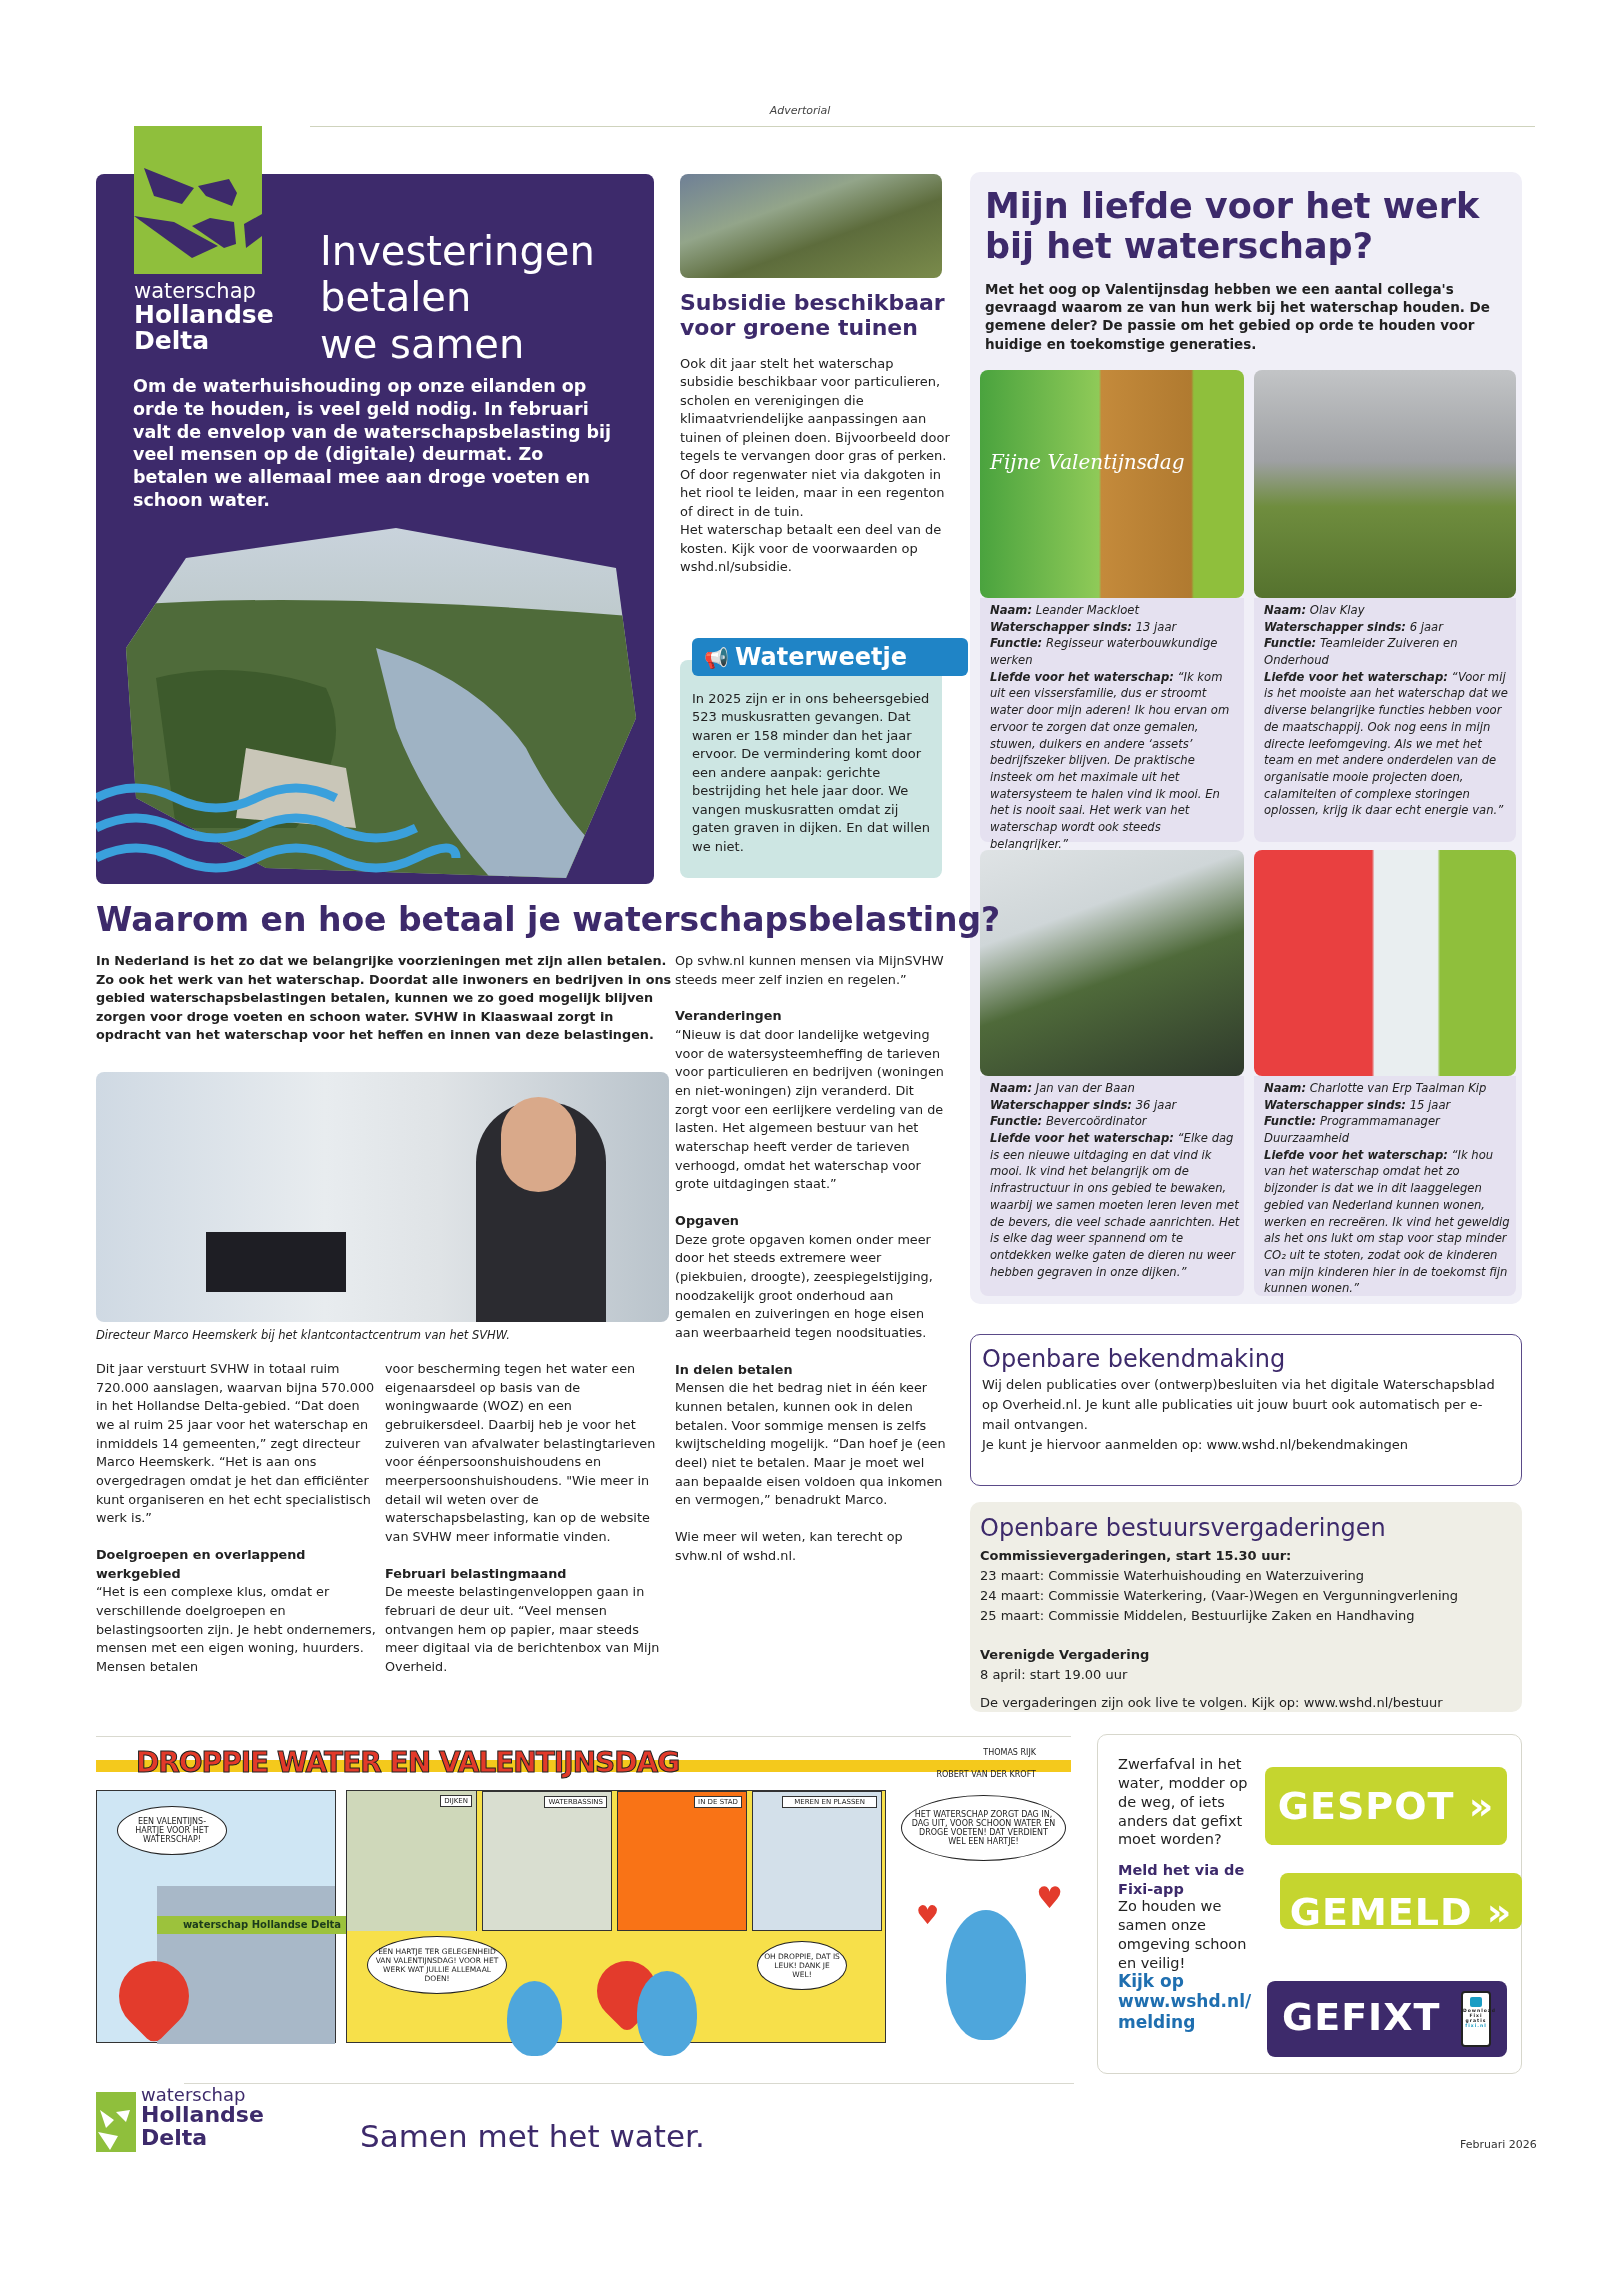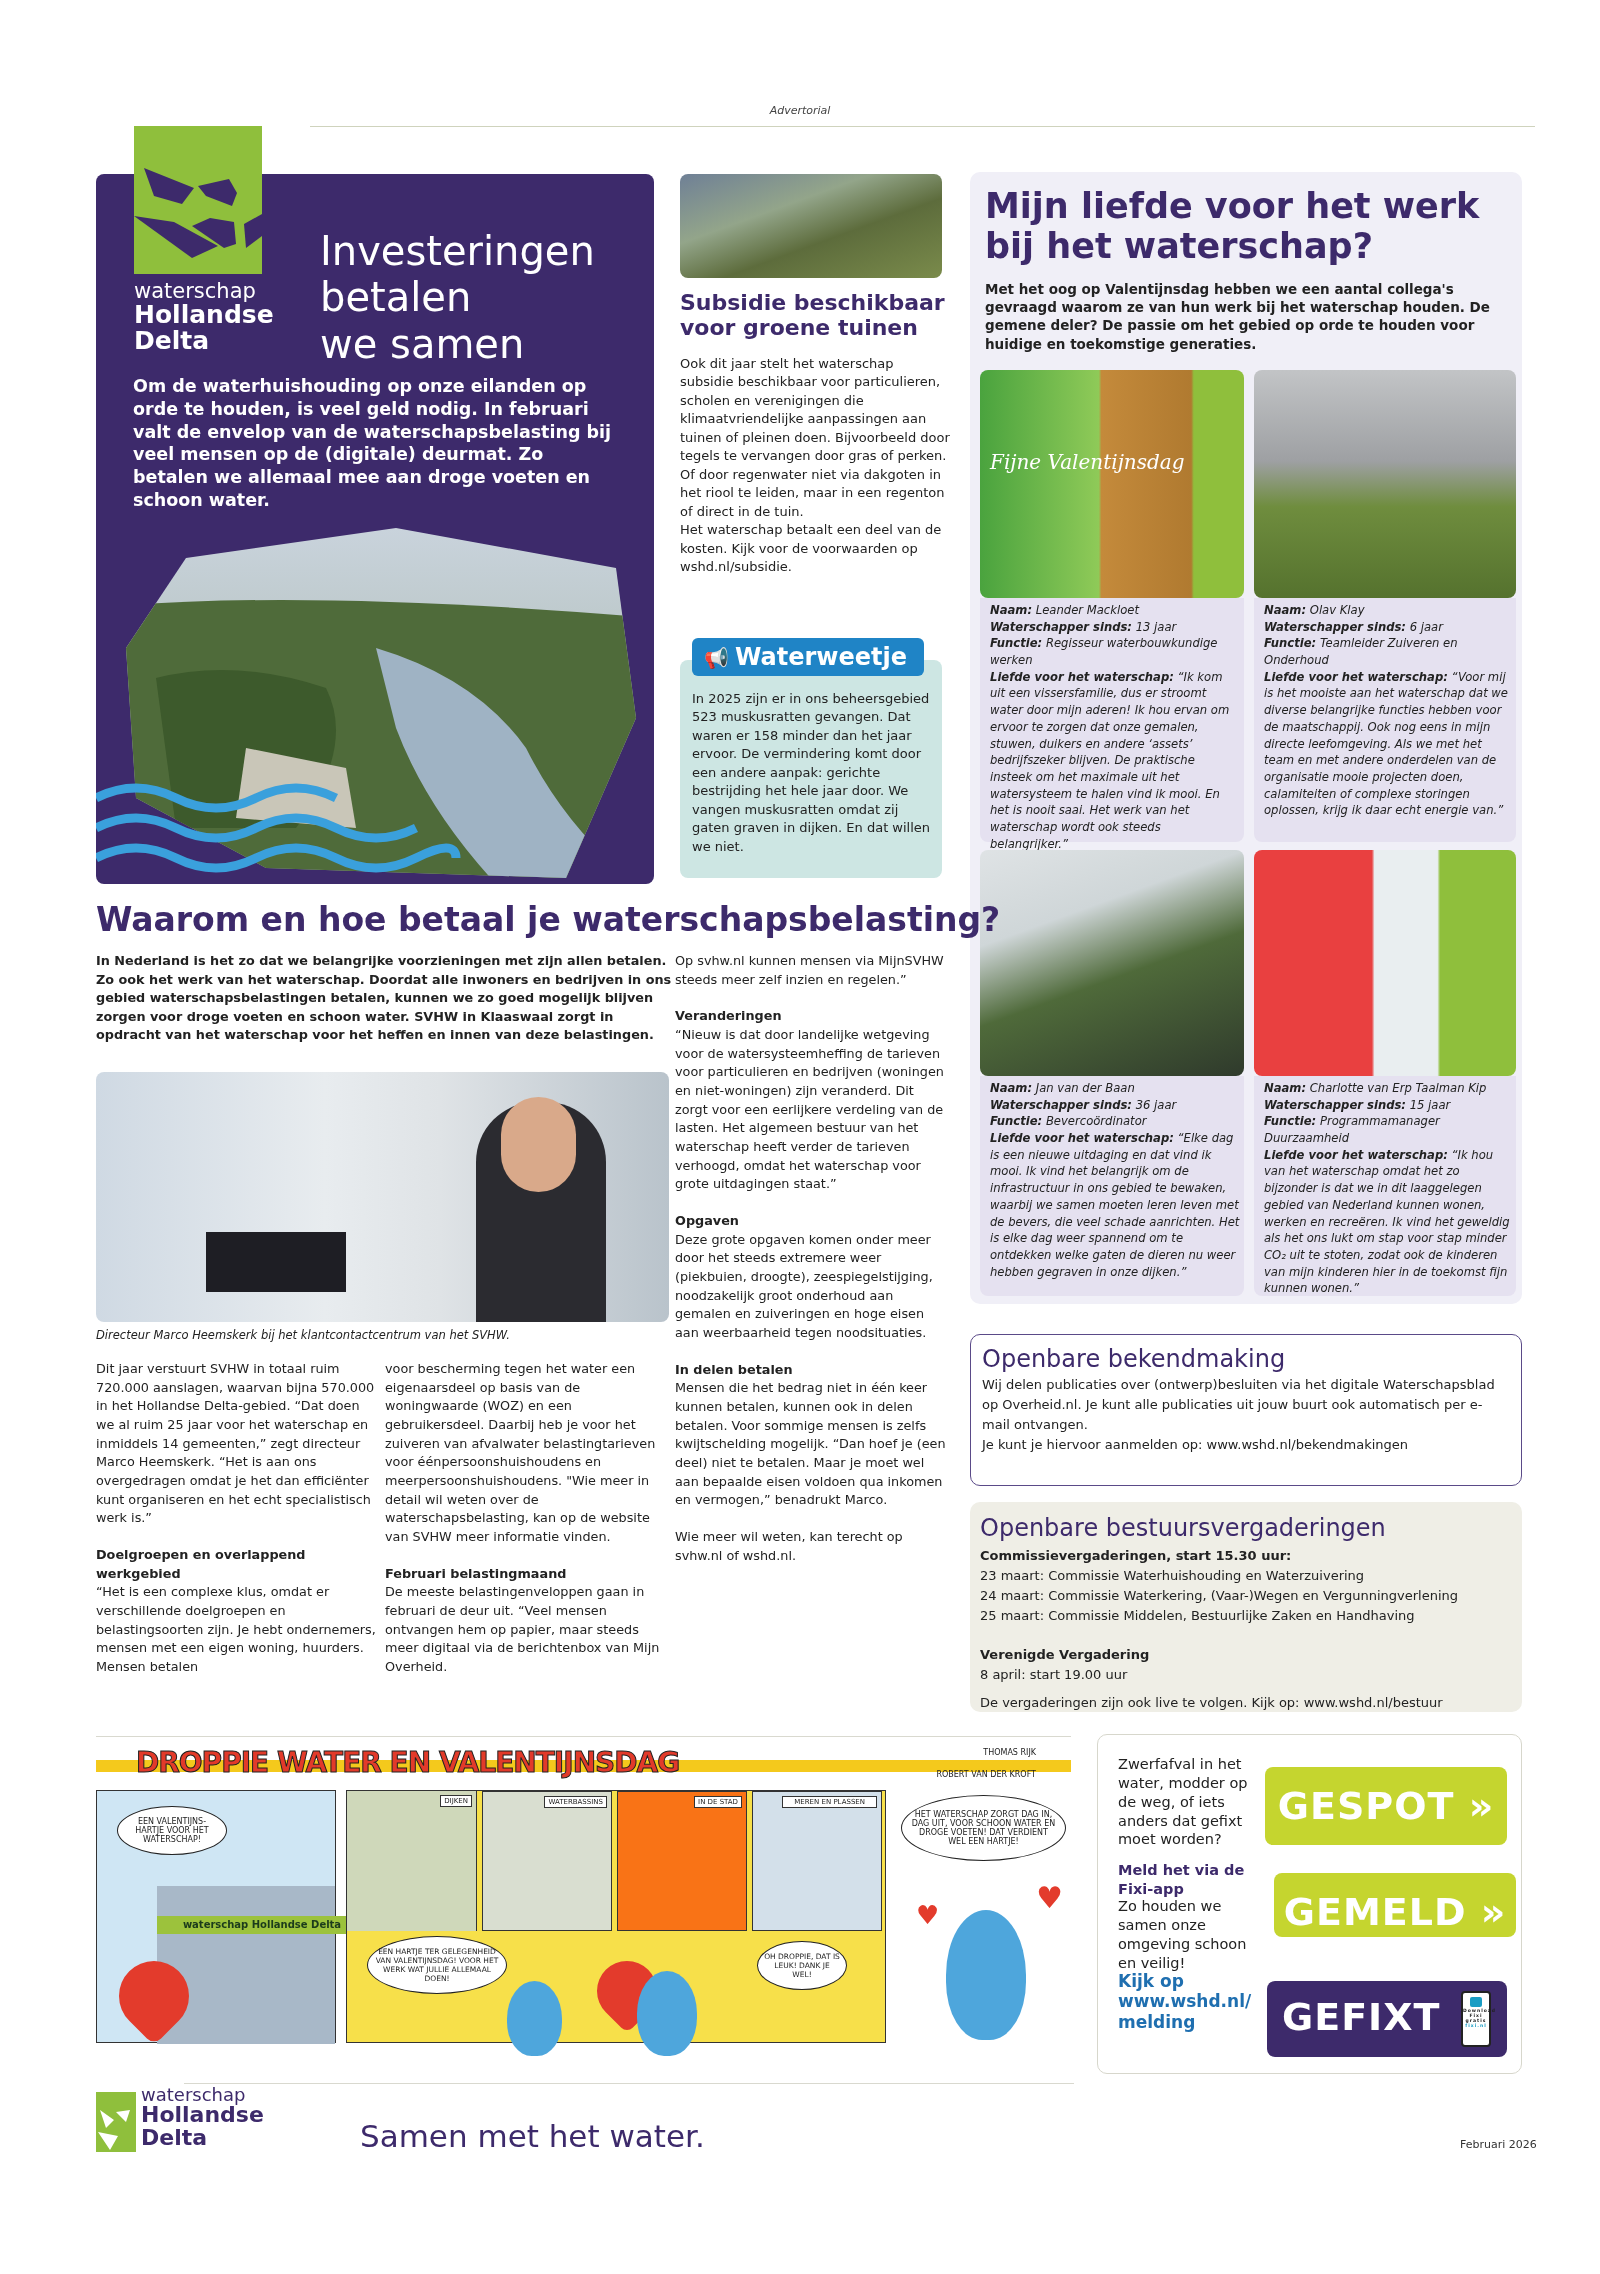--- a/index.html
+++ b/index.html
@@ -15,21 +15,21 @@
 .logo-text .b{font-size:25px;font-weight:bold}
 .hero-title{left:320px;top:228px;color:#fff;font-size:40px;line-height:1.16;font-weight:normal}
 .hero-intro{left:133px;top:375px;width:480px;color:#fff;font-size:17.5px;font-weight:bold;line-height:1.3}
 .hero-photo{left:96px;top:528px;width:558px;height:356px}
 
 .garden{left:680px;top:174px;width:262px;height:104px;border-radius:8px;background:linear-gradient(160deg,#6f8096 0%,#93a58a 35%,#5d6c3c 60%,#7a8b4b 100%)}
 .h2{font-family:"DejaVu Sans",sans-serif;font-weight:bold;color:#3d2a6b}
 .subsidie-title{left:680px;top:290px;width:270px;font-size:22px;line-height:1.15}
 .subsidie-body{left:680px;top:355px;width:270px;font-size:13px;line-height:1.42}
 .ww-box{left:680px;top:660px;width:262px;height:218px;background:#cde6e3;border-radius:8px}
-.ww-badge{left:692px;top:638px;width:232px;height:38px;background:#1f84c6;border-radius:6px;color:#fff;font-weight:bold;font-size:24px;line-height:38px;padding-left:12px}
+.ww-badge{left:692px;top:638px;width:276px;height:38px;background:#1f84c6;border-radius:6px;color:#fff;font-weight:bold;font-size:24px;line-height:38px;padding-left:12px}
 .ww-body{left:692px;top:690px;width:246px;font-size:13px;line-height:1.42}
 
 .liefde{left:970px;top:172px;width:552px;height:1132px;background:#f0eff7;border-radius:10px}
 .liefde-title{left:985px;top:186px;width:530px;font-size:35px;line-height:1.15;font-weight:bold;color:#3d2a6b}
 .liefde-intro{left:985px;top:280px;width:530px;font-size:13.5px;font-weight:bold;line-height:1.35}
 .photo{border-radius:8px}
 .card{background:#e5e1f0;border-radius:0 0 8px 8px}
 .card-text{font-size:11.6px;font-style:italic;line-height:1.44}
 .card-text b{font-style:italic}
 
@@ -248,21 +248,21 @@
   <div style="position:absolute;left:940px;top:140px;color:#e33b2c;font-size:30px">♥</div>
 </div>
 <div class="abs comic-bottom-rule"></div>
 
 <div class="abs fixi">
   <div class="abs fixi-text" style="left:20px;top:20px;width:130px">Zwerfafval in het water, modder op de weg, of iets anders dat gefixt moet worden?</div>
   <div class="abs fixi-text" style="left:20px;top:126px;width:130px;font-weight:bold;color:#3d2a6b">Meld het via de Fixi-app</div>
   <div class="abs fixi-text" style="left:20px;top:162px;width:130px">Zo houden we samen onze omgeving schoon en veilig!</div>
   <div class="abs" style="left:20px;top:236px;width:140px;font-size:17px;font-weight:bold;color:#1f6fb0;line-height:1.2">Kijk op www.wshd.nl/ melding</div>
   <div class="abs btn-green" style="left:167px;top:32px;width:242px;height:78px;line-height:78px">GESPOT »</div>
-  <div class="abs btn-green" style="left:176px;top:138px;width:242px;height:64px;line-height:78px">GEMELD »</div>
+  <div class="abs btn-green" style="left:182px;top:138px;width:242px;height:56px;line-height:78px">GEMELD »</div>
   <div class="abs btn-purple" style="left:169px;top:246px;width:240px;height:76px">
     <span style="position:absolute;left:15px;top:14px">GEFIXT</span>
     <div style="position:absolute;left:194px;top:10px;width:30px;height:56px;background:#fff;border:2px solid #222;border-radius:4px;font-size:4.5px;color:#222;text-align:center;padding-top:16px;line-height:1.1">
       <div style="position:absolute;left:7px;top:4px;width:12px;height:10px;background:#1a9dc4;border-radius:2px"></div>
       <div>Download</div>
       <div>Fixi gratis</div>
       <div style="color:#1a9dc4">fixi.nl</div>
     </div>
   </div>
 </div>

